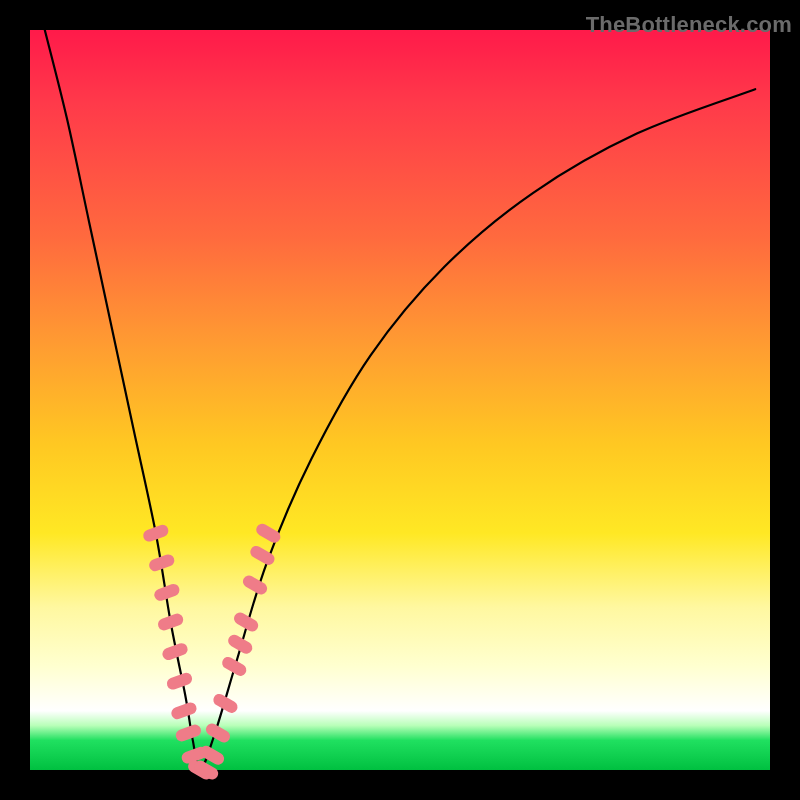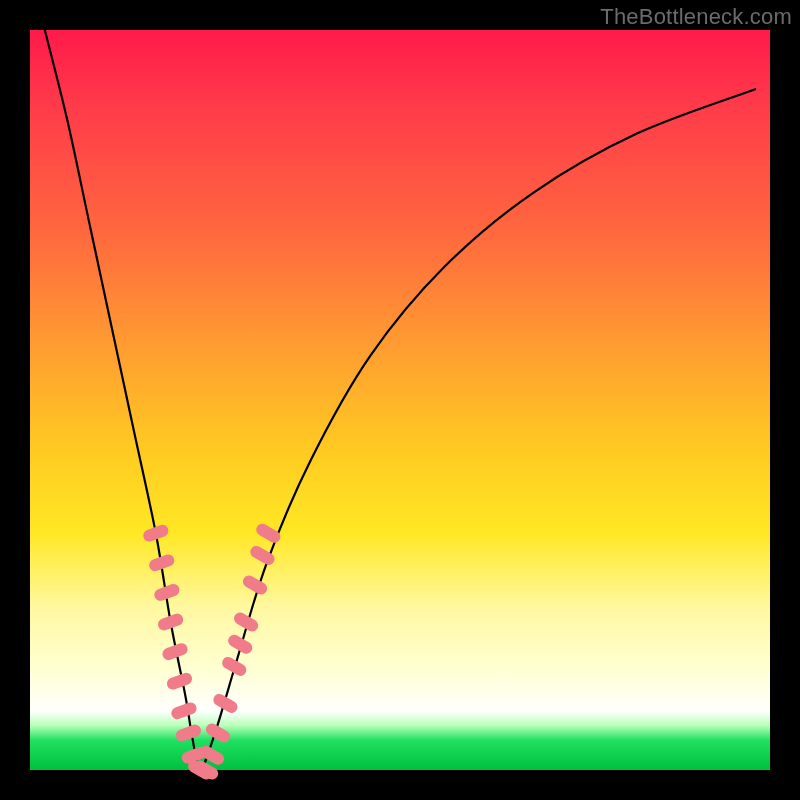--- a/index.html
+++ b/index.html
@@ -44,26 +44,26 @@
   svg.curve {
     position: absolute;
     left: 0;
     top: 0;
     width: 740px;
     height: 740px;
     overflow: visible;
   }
   .watermark {
     position: absolute;
-    top: 4px;
+    top: 12px;
     right: 8px;
     color: #6b6b6b;
     font-size: 22px;
     letter-spacing: 0.2px;
-    font-weight: 400;
+    font-weight: 700;
     user-select: none;
   }
 </style>
 </head>
 <body>
 
 <div class="frame">
   <div class="plot"></div>
   <svg class="curve" viewBox="0 0 740 740">
     <path id="bn-curve" fill="none" stroke="#000" stroke-width="2.2" stroke-linecap="round" d="M 14.8 0.0 C 18.5 14.8 29.6 56.7 37.0 88.8 C 44.4 120.9 51.8 157.9 59.2 192.4 C 66.6 226.9 74.0 261.5 81.4 296.0 C 88.8 330.5 96.2 365.1 103.6 399.6 C 111.0 434.1 119.6 471.1 125.8 503.2 C 132.0 535.3 135.7 564.9 140.6 592.0 C 145.5 619.1 151.7 646.3 155.4 666.0 C 159.1 685.7 160.3 698.1 162.8 710.4 C 165.3 722.7 166.5 741.2 170.2 740.0 C 173.9 738.8 178.8 721.5 185.0 703.0 C 191.2 684.5 198.6 657.4 207.2 629.0 C 215.8 600.6 224.5 566.1 236.8 532.8 C 249.1 499.5 263.9 463.7 281.2 429.2 C 298.5 394.7 318.2 357.7 340.4 325.6 C 362.6 293.5 387.3 263.9 414.4 236.8 C 441.5 209.7 471.1 185.0 503.2 162.8 C 535.3 140.6 569.8 120.9 606.8 103.6 C 643.8 86.3 705.5 66.6 725.2 59.2"></path>

